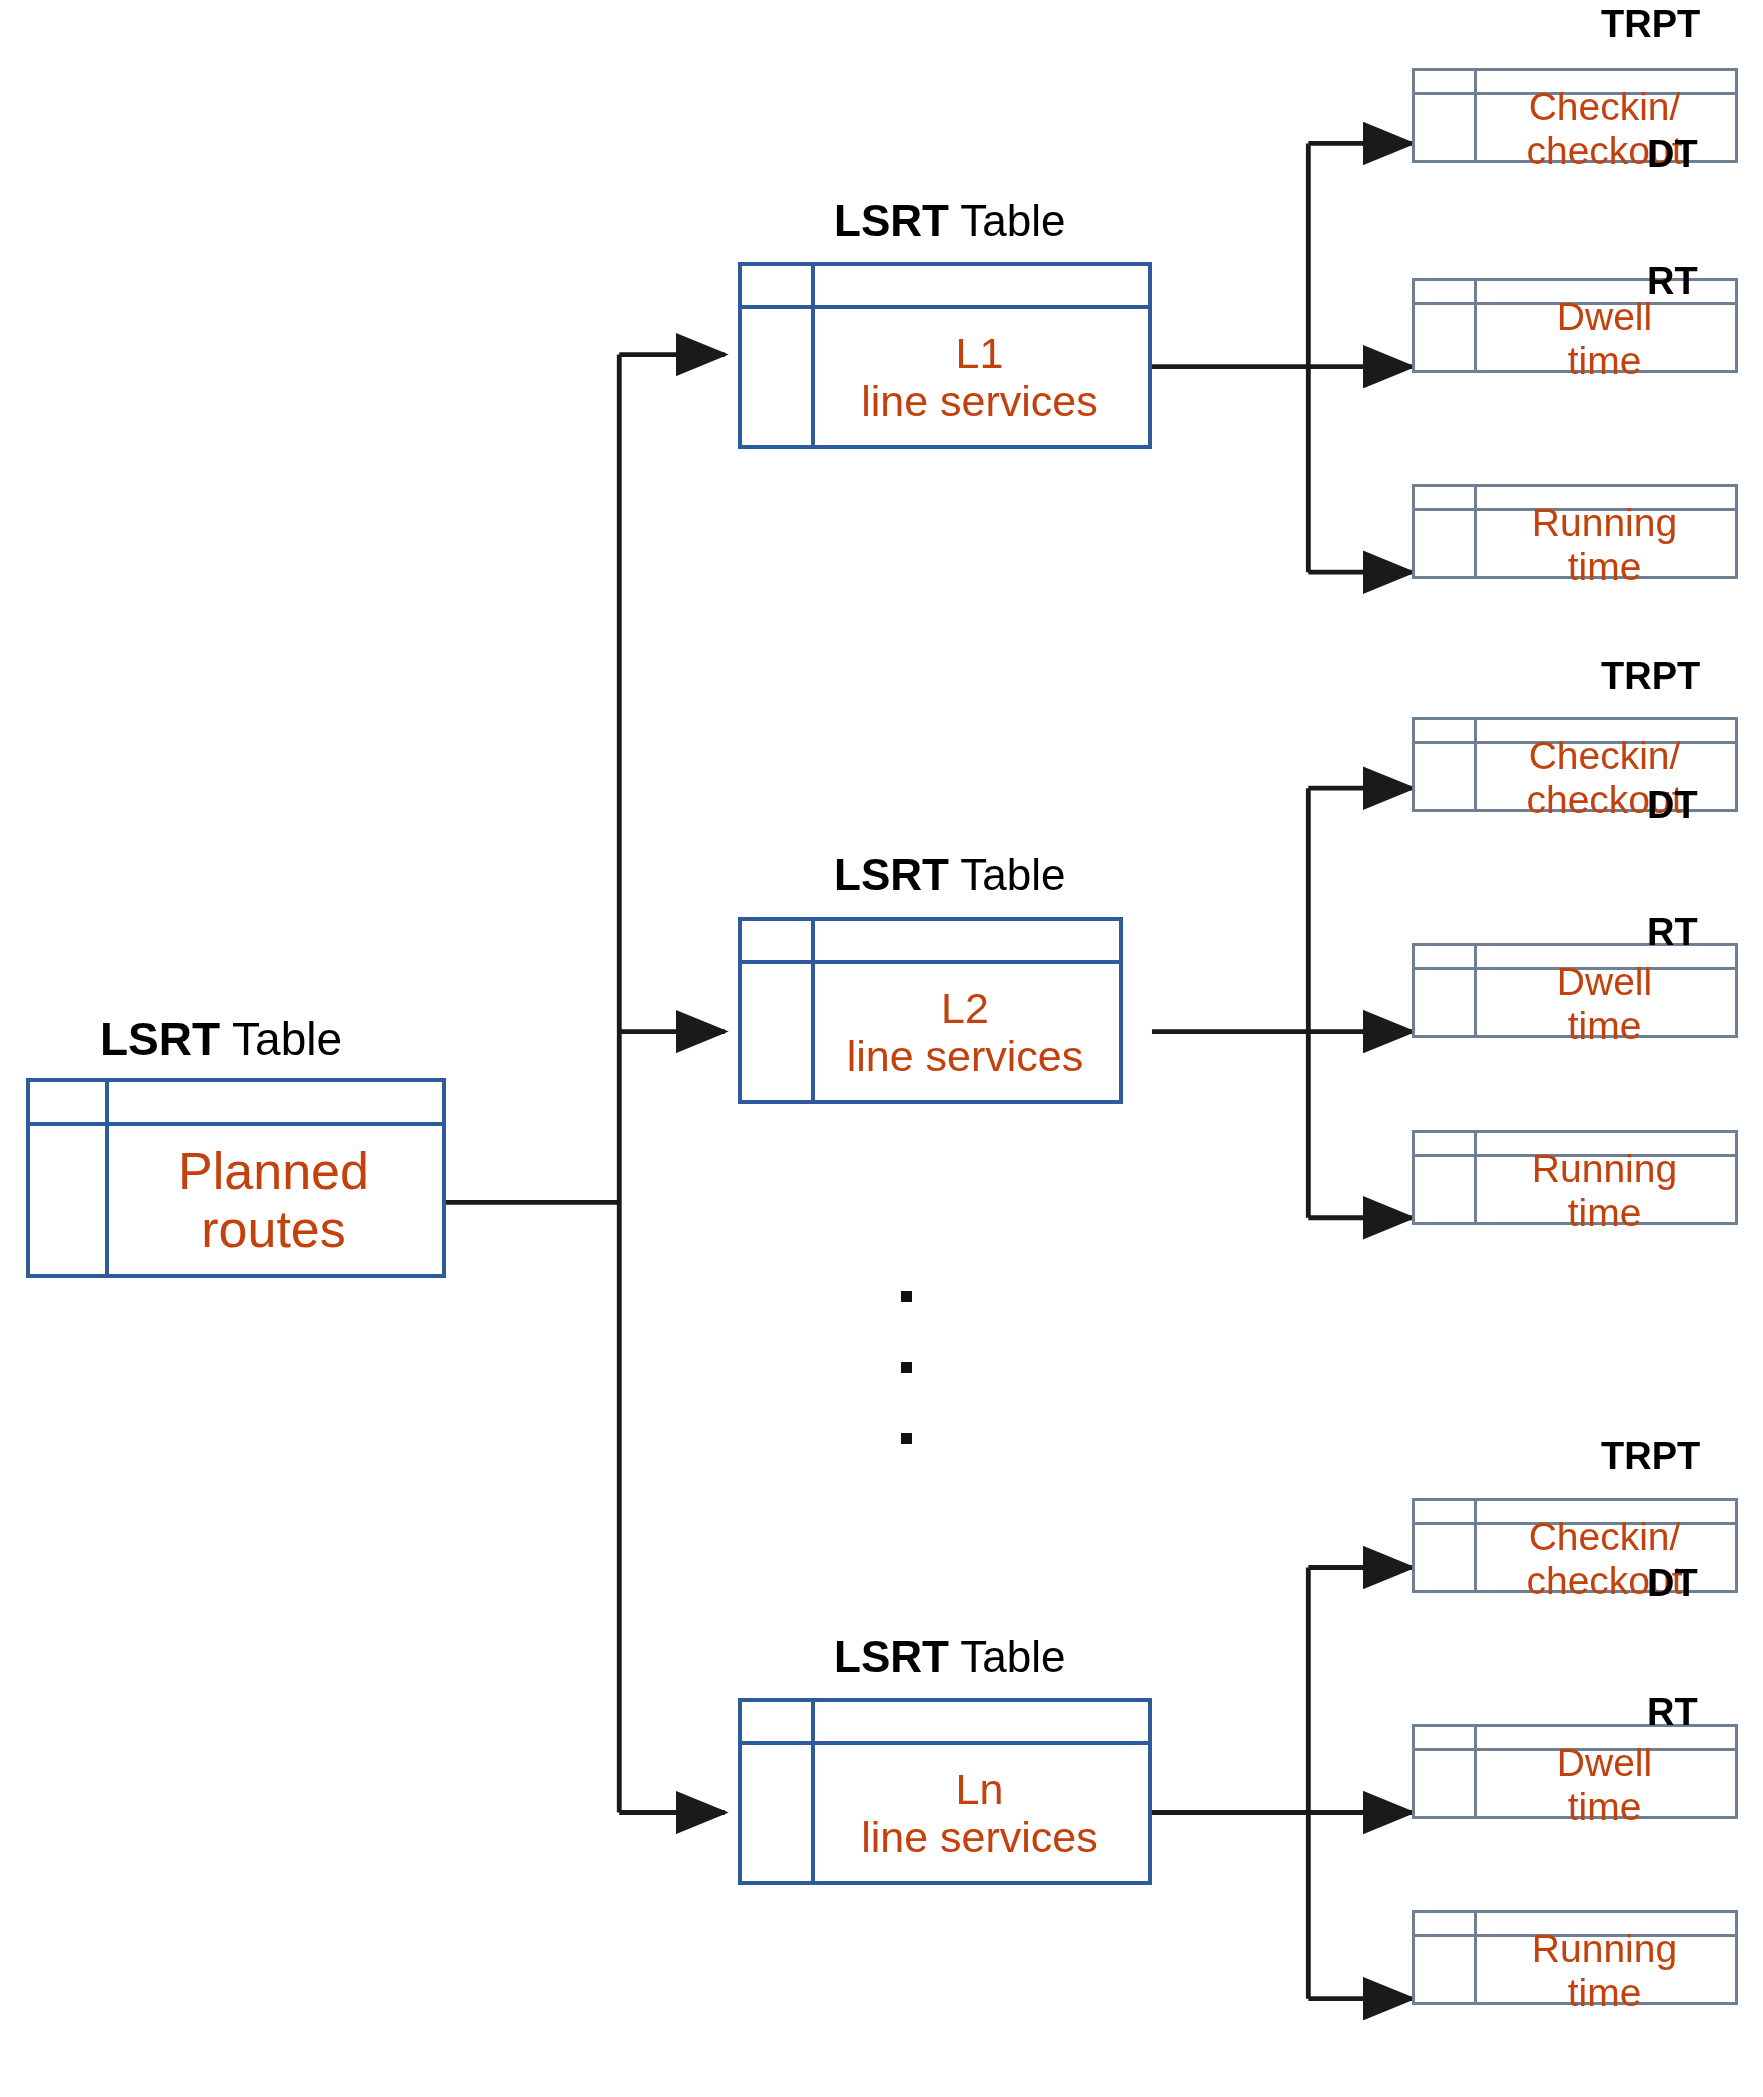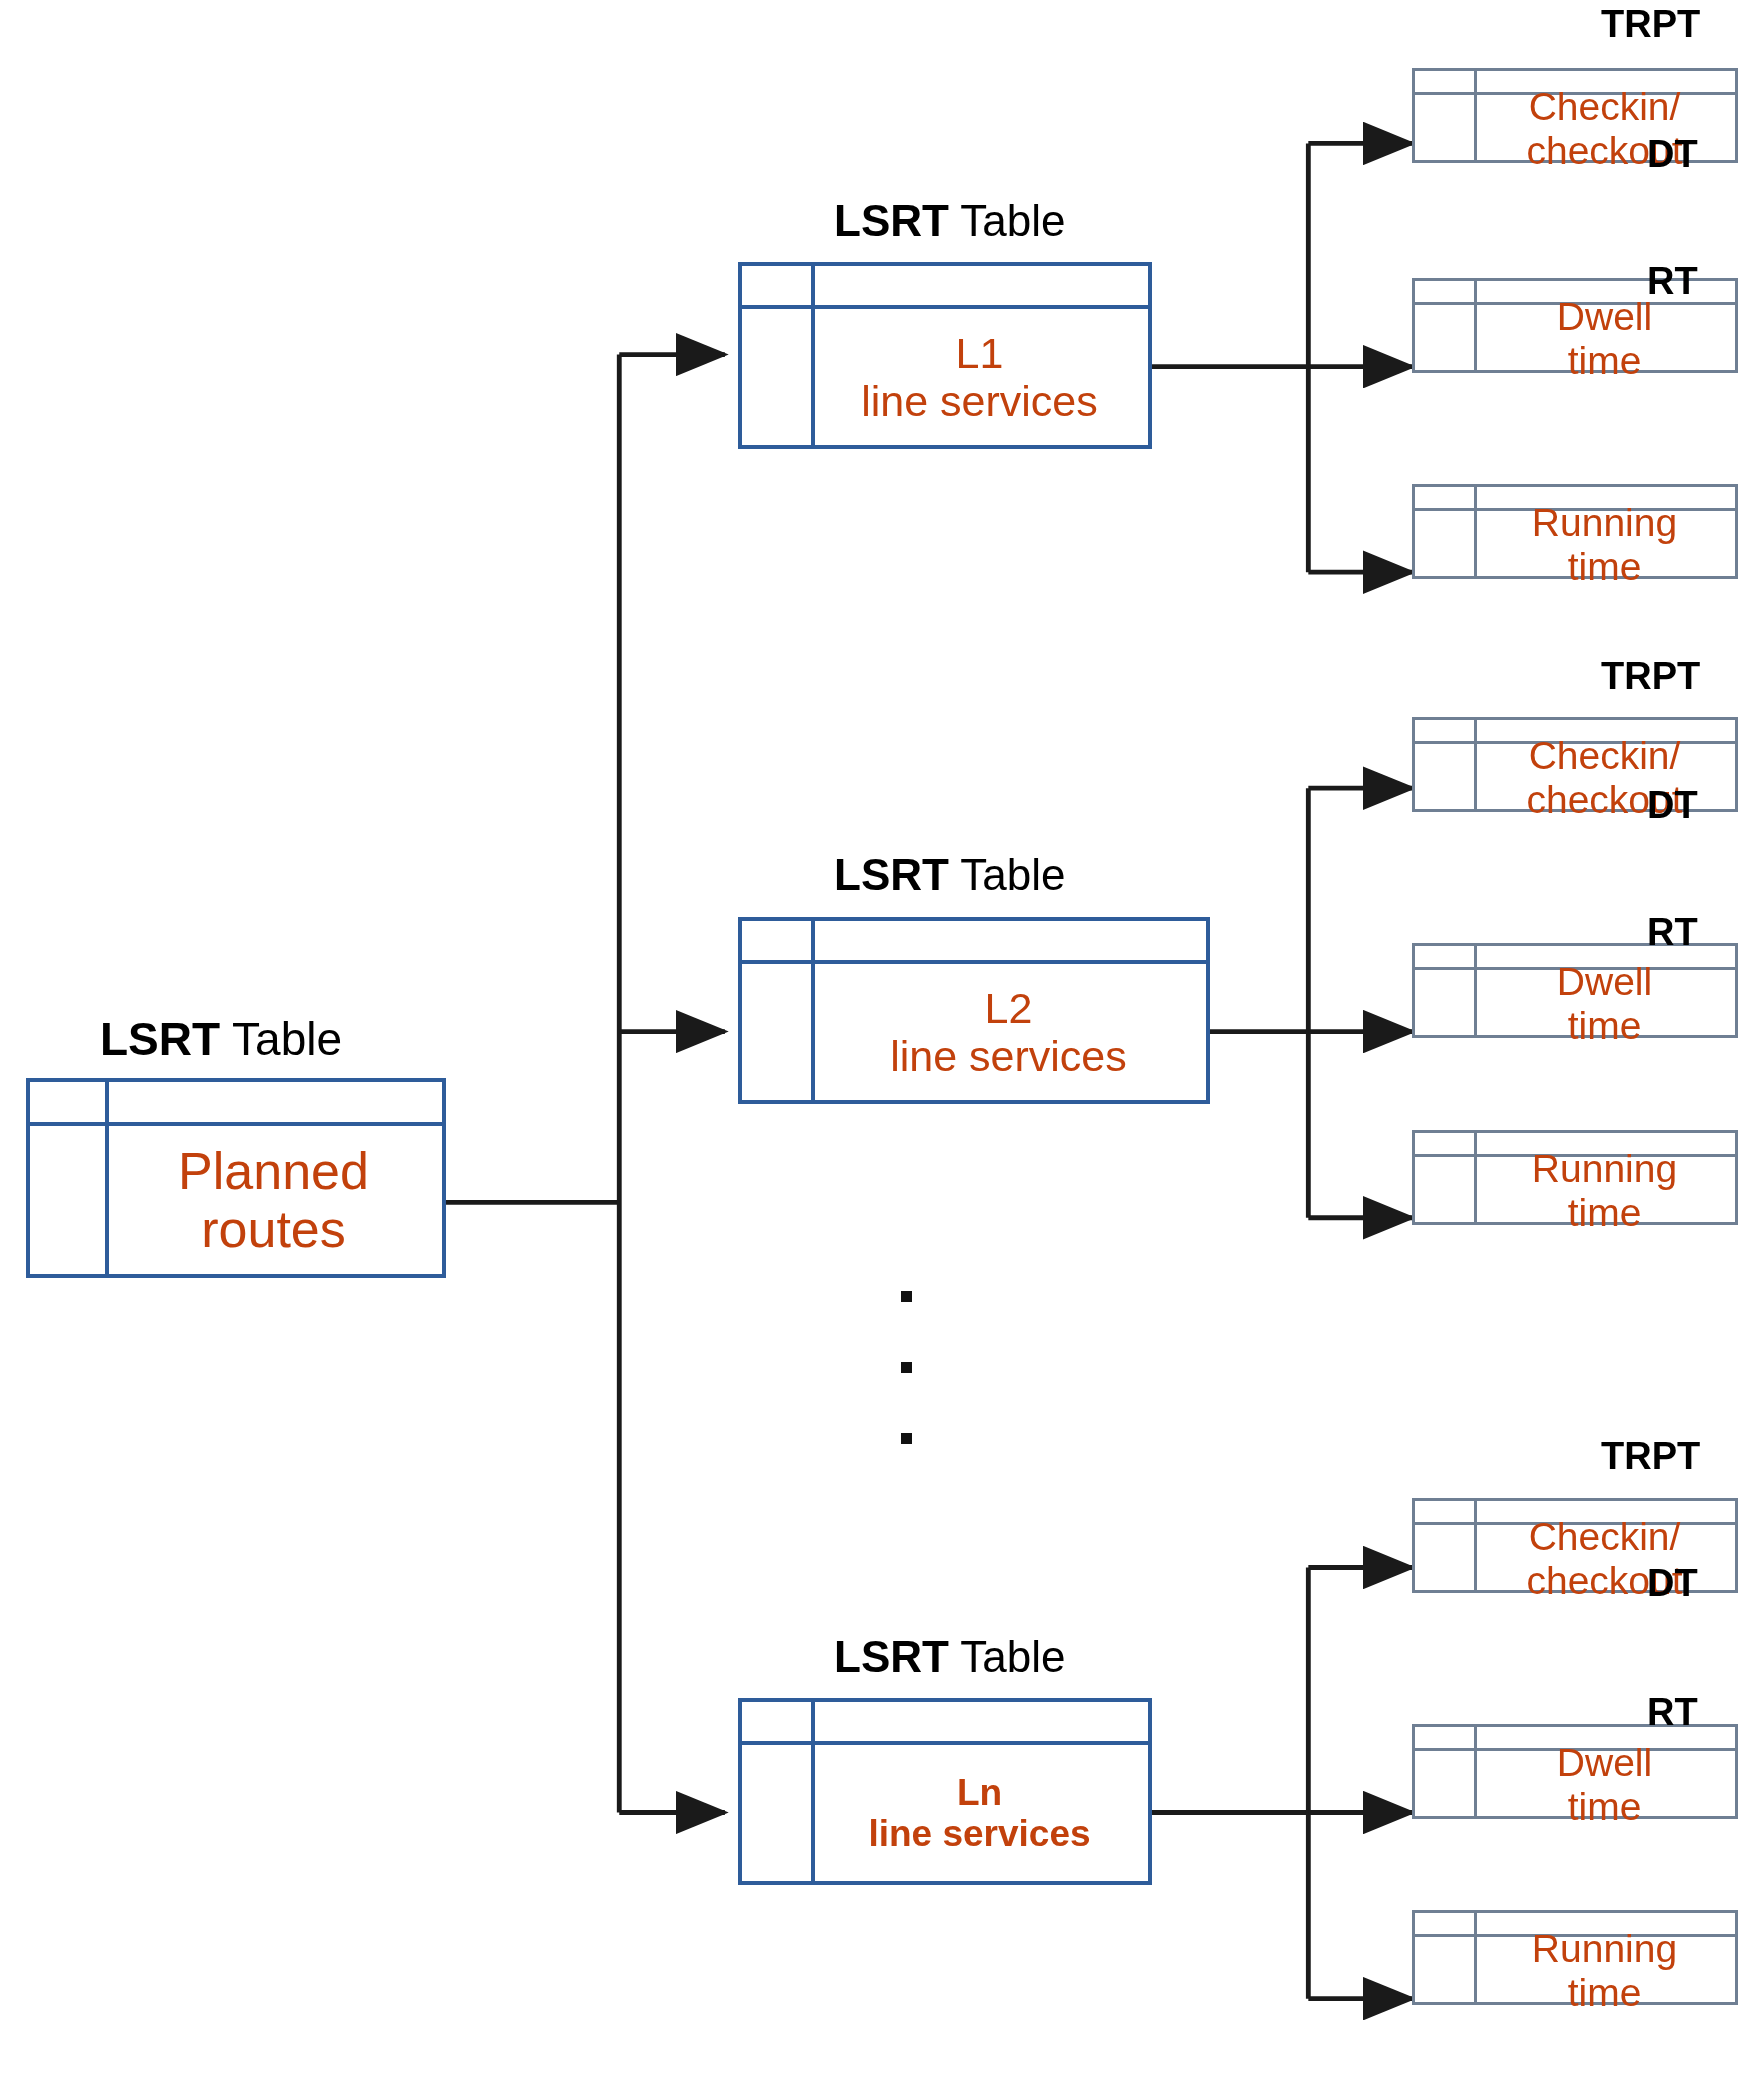--- a/index.html
+++ b/index.html
@@ -137,21 +137,21 @@
     <div class="bdy" style="top:24px;height:68px;padding-left:59px;box-sizing:border-box;">
       <div class="cellText" style="font-size:39px;">Running
 time</div>
     </div>
   </div>
 
   <div class="cap cap-lsrt" style="left:834px;top:850px;">
     <span class="b">LSRT</span><span> Table</span>
   </div>
 
-  <div class="tbl blue" style="left:738px;top:917px;width:472px;height:187px;">
+  <div class="tbl blue" style="left:738px;top:917px;width:385px;height:187px;">
     <div class="hdr" style="height:43px;"></div>
     <div class="vdiv" style="left:69px;"></div>
     <div class="bdy" style="top:43px;height:136px;padding-left:69px;box-sizing:border-box;">
       <div class="cellText" style="font-size:43px;">L2
 line services</div>
     </div>
   </div>
 
   <div class="cap cap-small" style="left:1601px;top:655px;">TRPT</div>
   <div class="tbl gray" style="left:1412px;top:717px;width:326px;height:95px;">
@@ -190,21 +190,21 @@
   </div>
 
   <div class="cap cap-lsrt" style="left:834px;top:1632px;">
     <span class="b">LSRT</span><span> Table</span>
   </div>
 
   <div class="tbl blue" style="left:738px;top:1698px;width:414px;height:187px;">
     <div class="hdr" style="height:43px;"></div>
     <div class="vdiv" style="left:69px;"></div>
     <div class="bdy" style="top:43px;height:136px;padding-left:69px;box-sizing:border-box;">
-      <div class="cellText" style="font-size:37px;font-weight:bold;">Ln
+      <div class="cellText" style="font-size:43px;">Ln
 line services</div>
     </div>
   </div>
 
   <div class="cap cap-small" style="left:1601px;top:1435px;">TRPT</div>
   <div class="tbl gray" style="left:1412px;top:1498px;width:326px;height:95px;">
     <div class="hdr" style="height:24px;"></div>
     <div class="vdiv" style="left:59px;"></div>
     <div class="bdy" style="top:24px;height:68px;padding-left:59px;box-sizing:border-box;">
       <div class="cellText" style="font-size:39px;">Checkin/

